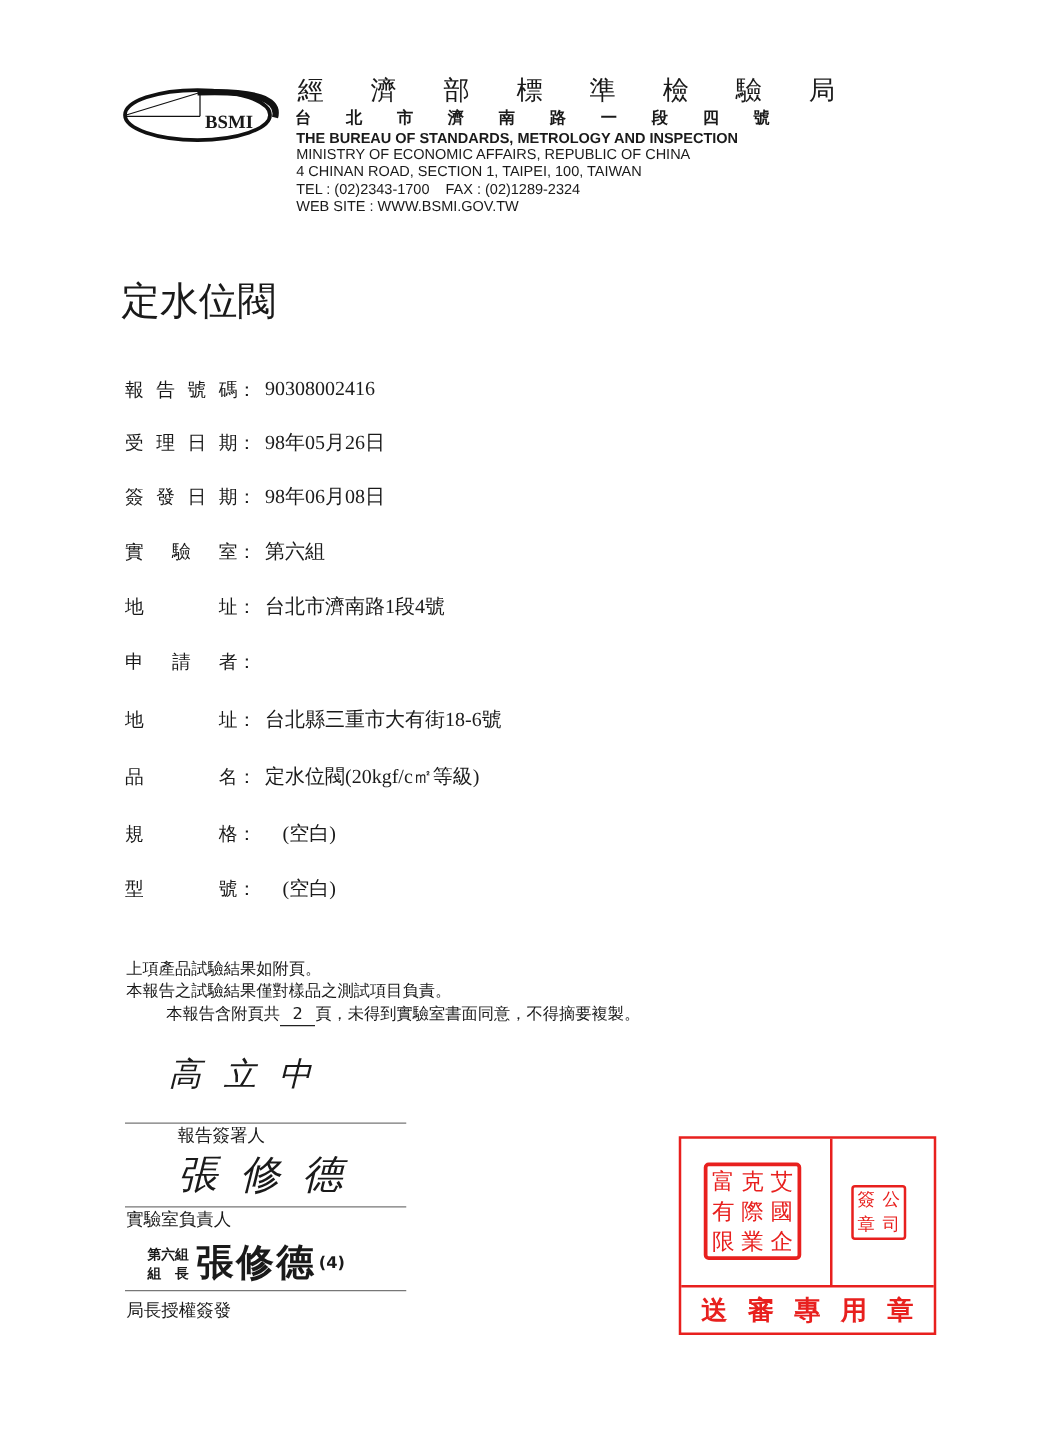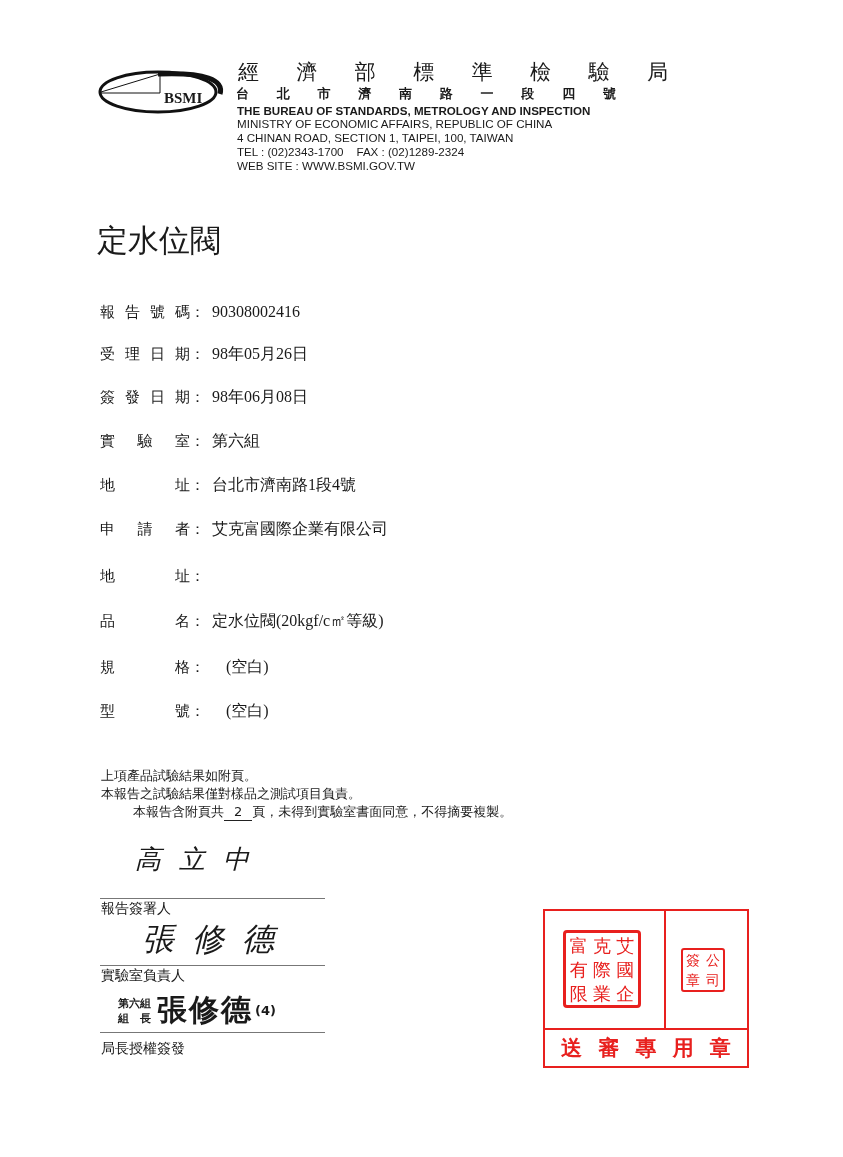--- a/index.html
+++ b/index.html
@@ -140,28 +140,28 @@
   <span class="colon">：</span>
   <span class="value">台北市濟南路1段4號</span>
 </div>
 <div class="abs field" style="top:517px;">
   <span class="label">
     <span>申</span>
       <span>請</span>
       <span>者</span>
   </span>
   <span class="colon">：</span>
-  <span class="value">艾克富國際企業有限公司</span>
 </div>
 <div class="abs field" style="top:564px;">
   <span class="label">
     <span>地</span>
       <span>址</span>
   </span>
   <span class="colon">：</span>
+  <span class="value">台北縣三重市大有街18-6號</span>
 </div>
 <div class="abs field" style="top:609px;">
   <span class="label">
     <span>品</span>
       <span>名</span>
   </span>
   <span class="colon">：</span>
   <span class="value">定水位閥(20kgf/c㎡等級)</span>
 </div>
 <div class="abs field" style="top:655px;">
@@ -182,21 +182,21 @@
 </div>
 
 <div class="abs note" style="top:767px;">上項產品試驗結果如附頁。</div>
 <div class="abs note" style="top:785px;">本報告之試驗結果僅對樣品之測試項目負責。</div>
 <div class="abs note" style="top:803px;margin-left:32px;">
   <span>本報告含附頁共</span><span class="underline-num">2</span><span>頁，未得到實驗室書面同意，不得摘要複製。</span>
 </div>
 
 <div class="abs handwriting" style="left:135px;top:842px;">高立中</div>
 <div class="abs sign-line" style="top:898px;"></div>
-<div class="abs sign-label" style="top:900px;">報告簽署人</div>
+<div class="abs sign-label" style="top:900px;margin-left:41px;">報告簽署人</div>
 <div class="abs handwriting" style="left:142px;top:918px;font-size:32px;">張修德</div>
 <div class="abs sign-line" style="top:965px;"></div>
 <div class="abs sign-label" style="top:967px;">實驗室負責人</div>
 
 <div class="abs stamp-sig">
   <div class="small">
     <div>第六組</div>
     <div>組　長</div>
   </div>
   <span class="big">張修德</span>

